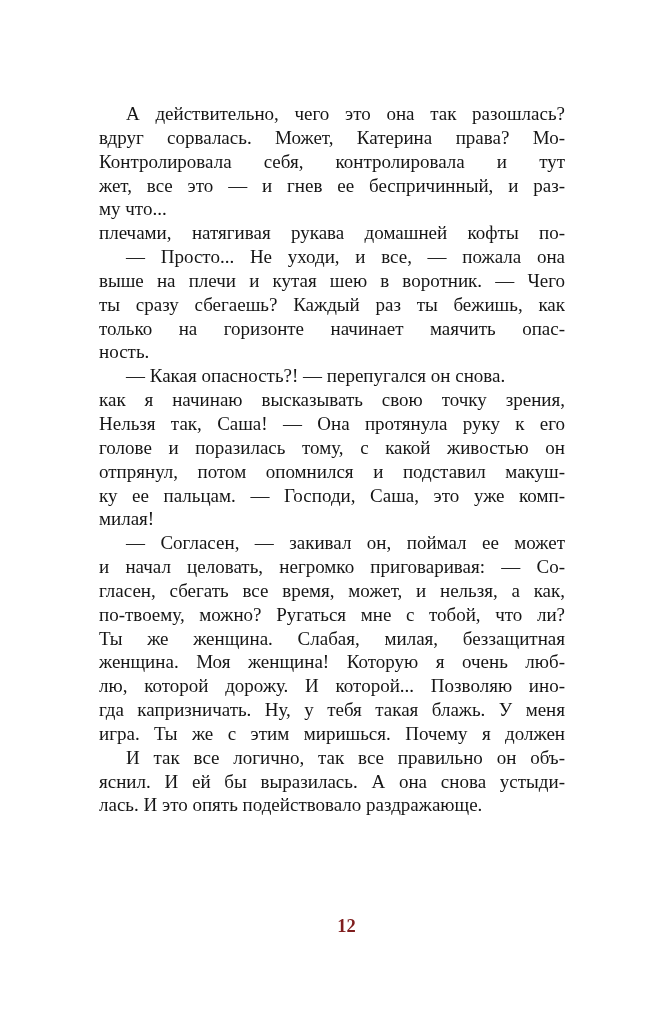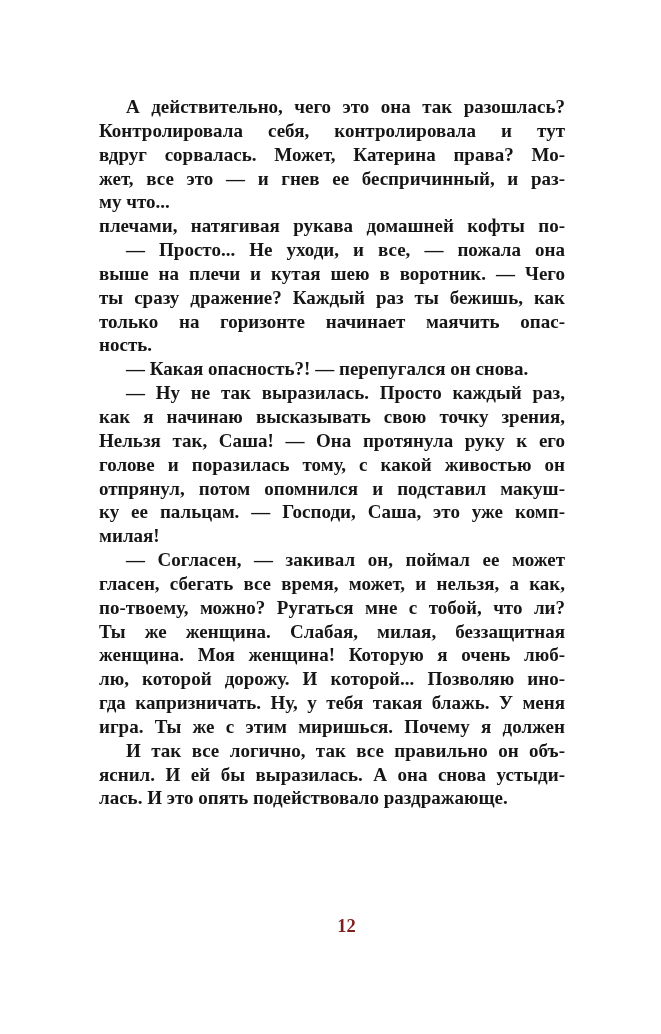--- a/index.html
+++ b/index.html
@@ -12,23 +12,22 @@
     width: 661px;
     height: 1034px;
     background: #ffffff;
     color: #161616;
     font-family: "Liberation Serif", "DejaVu Serif", serif;
     overflow: hidden;
   }
   .text-block {
     position: absolute;
     left: 99px;
-    top: 95px;
+    top: 102px;
     width: 466px;
-    font-weight: bold;
   }
   .paragraph {
     margin: 0;
     padding: 0;
   }
   .line {
     font-size: 19px;
     line-height: 23.85px;
     text-align: justify;
     text-align-last: justify;
@@ -52,47 +51,47 @@
     color: #7f1d1d;
   }
 </style>
 </head>
 <body>
 
 <div class="page">
   <div class="text-block" id="text-block">
       <div class="paragraph">
         <div class="line first">А действительно, чего это она так разошлась?</div>
+        <div class="line">вдруг сорвалась. Может, Катерина права? Мо-</div>
         <div class="line">Контролировала себя, контролировала и тут</div>
-        <div class="line">вдруг сорвалась. Может, Катерина права? Мо-</div>
         <div class="line">жет, все это — и гнев ее беспричинный, и раз-</div>
         <div class="line last">му что...</div>
       </div>
       <div class="paragraph">
         <div class="line">плечами, натягивая рукава домашней кофты по-</div>
         <div class="line first">— Просто... Не уходи, и все, — пожала она</div>
         <div class="line">выше на плечи и кутая шею в воротник. — Чего</div>
-        <div class="line">ты сразу дражение? Каждый раз ты бежишь, как</div>
+        <div class="line">ты сразу сбегаешь? Каждый раз ты бежишь, как</div>
         <div class="line">только на горизонте начинает маячить опас-</div>
         <div class="line last">ность.</div>
       </div>
       <div class="paragraph">
         <div class="line first last">— Какая опасность?! — перепугался он снова.</div>
       </div>
       <div class="paragraph">
-        <div class="line first">— Ну не так выразилась. Просто каждый раз,</div>
         <div class="line">как я начинаю высказывать свою точку зрения,</div>
         <div class="line">Нельзя так, Саша! — Она протянула руку к его</div>
         <div class="line">голове и поразилась тому, с какой живостью он</div>
         <div class="line">отпрянул, потом опомнился и подставил макуш-</div>
         <div class="line">ку ее пальцам. — Господи, Саша, это уже комп-</div>
         <div class="line last">милая!</div>
       </div>
       <div class="paragraph">
         <div class="line first">— Согласен, — закивал он, поймал ее может</div>
+        <div class="line">и начал целовать, негромко приговаривая: — Со-</div>
         <div class="line">гласен, сбегать все время, может, и нельзя, а как,</div>
         <div class="line">по-твоему, можно? Ругаться мне с тобой, что ли?</div>
         <div class="line">Ты же женщина. Слабая, милая, беззащитная</div>
         <div class="line">женщина. Моя женщина! Которую я очень люб-</div>
         <div class="line">лю, которой дорожу. И которой... Позволяю ино-</div>
         <div class="line">гда капризничать. Ну, у тебя такая блажь. У меня</div>
         <div class="line">игра. Ты же с этим миришься. Почему я должен</div>
       </div>
       <div class="paragraph">
         <div class="line first">И так все логично, так все правильно он объ-</div>

